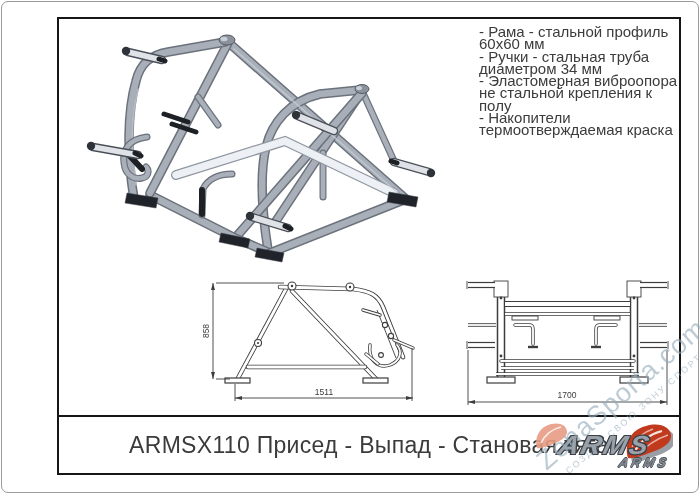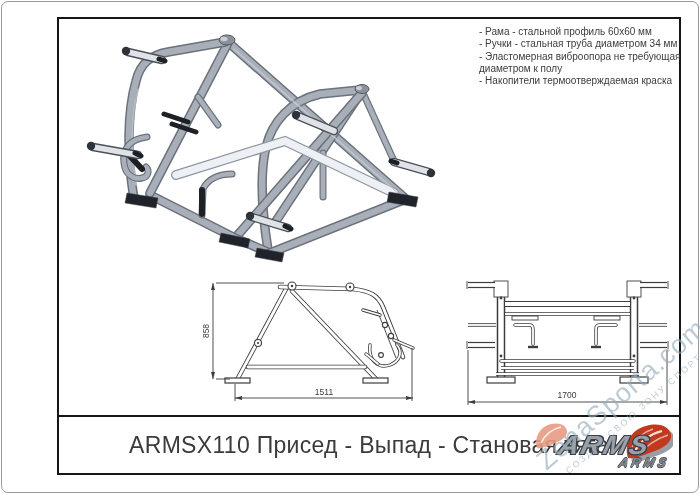--- a/index.html
+++ b/index.html
@@ -3,21 +3,21 @@
 <meta charset="utf-8">
 <style>
   html,body{margin:0;padding:0;background:#fff;}
   .page{position:relative;width:700px;height:494px;background:#fff;overflow:hidden;
         font-family:"Liberation Sans",sans-serif;}
   .outer-border{position:absolute;left:1px;top:1px;width:696px;height:490px;
         border:1.5px solid #9a9a9a;border-radius:7px;pointer-events:none;}
   .content-box{position:absolute;left:57px;top:17px;width:624px;height:458px;
         box-sizing:border-box;border:2px solid #161616;background:#fff;}
   .specs{position:absolute;left:420px;top:7px;width:208px;
-        font-size:10px;line-height:12.3px;color:#3c3c3c;}
+        font-size:15px;line-height:12.3px;color:#3c3c3c;}
   .spec-item{margin:0;}
   .render3d{position:absolute;left:13px;top:8px;}
   .sideview{position:absolute;left:121px;top:249px;}
   .frontview{position:absolute;left:379px;top:249px;}
   .titlebar{position:absolute;left:0;bottom:0;width:100%;height:58px;box-sizing:border-box;
         border-top:2px solid #161616;display:flex;align-items:center;justify-content:center;}
   .product-title{font-size:23px;color:#3b3b3b;letter-spacing:.3px;white-space:nowrap;z-index:2;}
   .logo{position:absolute;right:6px;bottom:3px;width:140px;height:54px;z-index:3;}
   .logo-swooshes{position:absolute;left:0;top:0;}
   .logo-big{position:absolute;left:26px;top:14px;font-size:26px;font-weight:bold;font-style:italic;
@@ -156,21 +156,21 @@
         <path d="M55,166 l31,5 -2,10 -31,-5 z"></path>
         <path d="M149,206 l29,6 -2,9 -29,-6 z"></path>
         <path d="M185,221 l27,5 -2,9 -27,-5 z"></path>
         <path d="M317,165 l29,5 -2,10 -29,-5 z"></path>
       </g>
     </svg>
 
     <div class="specs">
       <div class="spec-item">- Рама - стальной профиль 60х60 мм</div>
       <div class="spec-item">- Ручки - стальная труба диаметром 34 мм</div>
-      <div class="spec-item">- Эластомерная виброопора не требующая диаметром к полу</div>
+      <div class="spec-item">- Эластомерная виброопора не стальной крепления к полу</div>
       <div class="spec-item">- Накопители термоотверждаемая краска</div>
     </div>
 
     <svg class="sideview" width="255" height="150" viewBox="0 0 255 150">
       <g>
         <path class="lo" d="M112,23 L197,112"></path>
           <path class="li" d="M112,23 L197,112"></path>
         <path class="lo" d="M106,21 L57,112"></path>
           <path class="li" d="M106,21 L57,112"></path>
         <path class="lo" d="M68,99 L185,99"></path>

